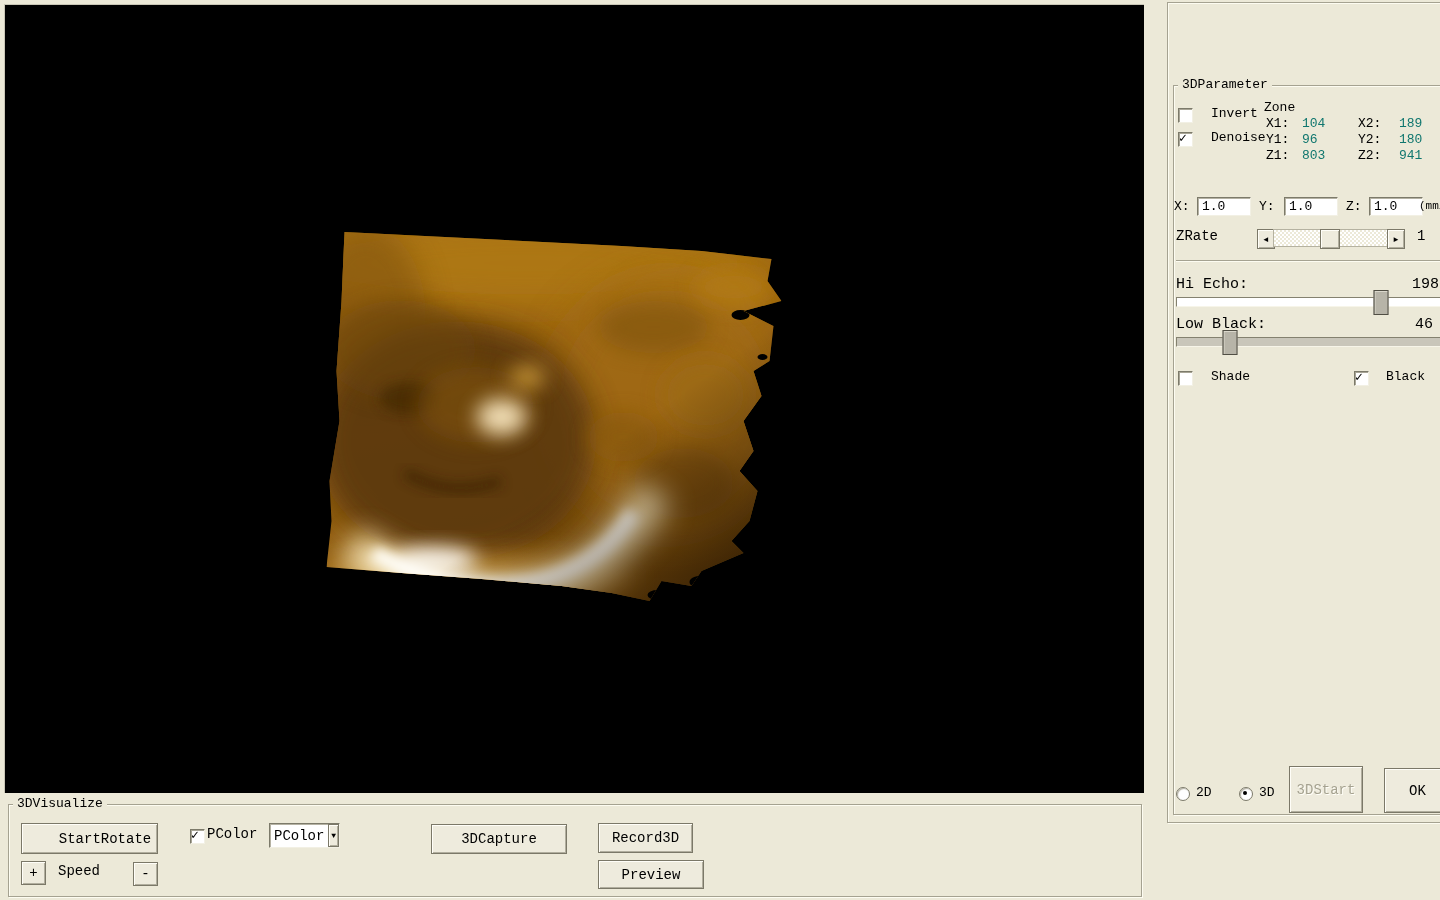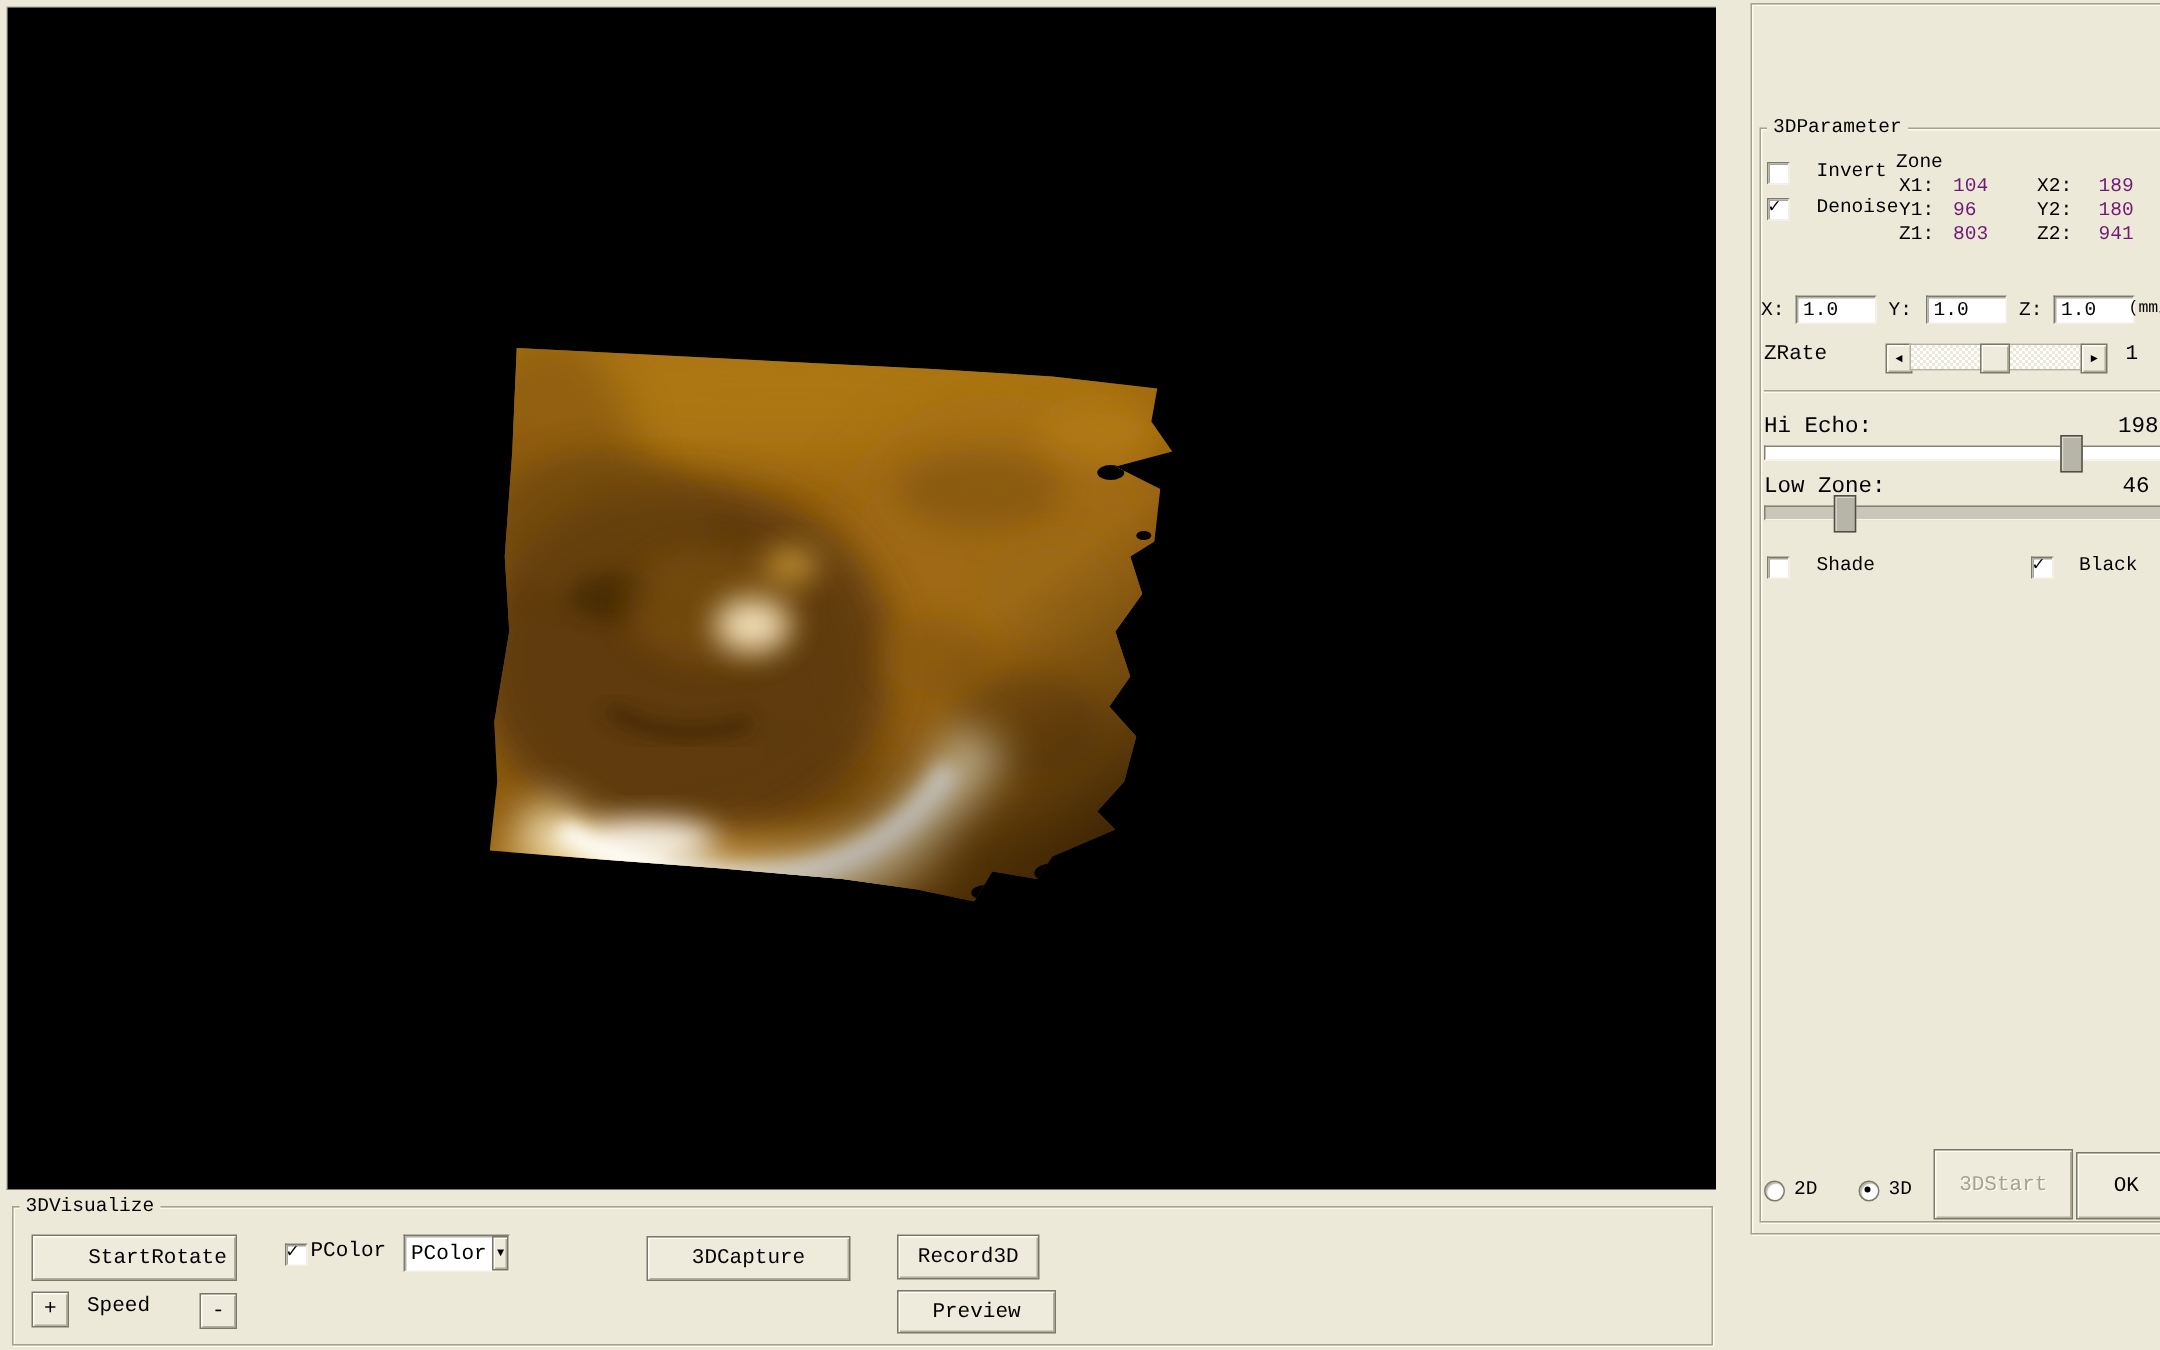--- a/index.html
+++ b/index.html
@@ -5,21 +5,21 @@
   html,body{margin:0;padding:0;}
   body{background:#7f7c70;}
   .app{
     position:relative;width:1440px;height:900px;overflow:hidden;
     background:#ece9d8;
     font-family:"Liberation Mono","DejaVu Sans Mono",monospace;
     font-size:14px;color:#000;
     -webkit-font-smoothing:none;
   }
   .lbl{position:absolute;white-space:nowrap;line-height:1.1;}
-  .val-blue{color:#701a75;}
+  .val-blue{color:#0f766e;}
   .sm{font-size:13px;}
   .tn{font-size:11px;}
   .lg{font-size:15px;}
 
   
   .viewport{
     position:absolute;left:4px;top:4px;width:1139px;height:788px;
     background:#000;border-top:1px solid #c9c6b6;border-left:1px solid #c9c6b6;
   }
   .viewport svg{display:block;width:100%;height:100%;}
@@ -252,21 +252,21 @@
     <span class="lbl" style="left:249px;top:226px;">1</span>
 
     <div class="hsep" style="left:8px;top:257px;width:279px;"></div>
 
     <span class="lbl lg" style="left:8px;top:274px;">Hi Echo:</span>
     <span class="lbl lg" style="right:20px;top:274px;">198</span>
     <div class="track" style="left:8px;top:294px;width:279px;">
       <span class="sl-thumb" style="left: 73%;"></span>
     </div>
 
-    <span class="lbl lg" style="left:8px;top:314px;">Low Zone:</span>
+    <span class="lbl lg" style="left:8px;top:314px;">Low Black:</span>
     <span class="lbl lg" style="right:26px;top:314px;">46</span>
     <div class="track gray" style="left:8px;top:334px;width:279px;">
       <span class="sl-thumb" style="left: 19%;"></span>
     </div>
 
     <span class="cb" style="left:10px;top:368px;">
       
     </span>
     <span class="lbl sm" style="left:43px;top:367px;">Shade</span>
     <span class="cb on" style="left:186px;top:368px;">
@@ -276,21 +276,21 @@
 
     <span class="radio" style="left:8px;top:784px;">
       
     </span>
     <span class="lbl sm" style="left:28px;top:783px;">2D</span>
     <span class="radio on" style="left:71px;top:784px;">
       <span class="dot"></span>
     </span>
     <span class="lbl sm" style="left:91px;top:783px;">3D</span>
 
-    <button class="btn disabled" style="left:121px;top:763px;width:93px;height:47px;">3DStart</button>
+    <button class="btn disabled" style="left:121px;top:763px;width:74px;height:47px;">3DStart</button>
     <button class="btn" style="left:216px;top:765px;width:67px;height:45px;">OK</button>
   </div>
 
   <div class="groupbox" style="left:8px;top:804px;width:1132px;height:91px;">
     <span class="legend">3DVisualize</span>
 
     <button class="btn" style="left:12px;top:18px;width:137px;height:31px;padding-left:37px;">StartRotate</button>
 
     <button class="btn" style="left:12px;top:56px;width:25px;height:24px;">+</button>
     <span class="lbl" style="left:49px;top:59px;">Speed</span>

